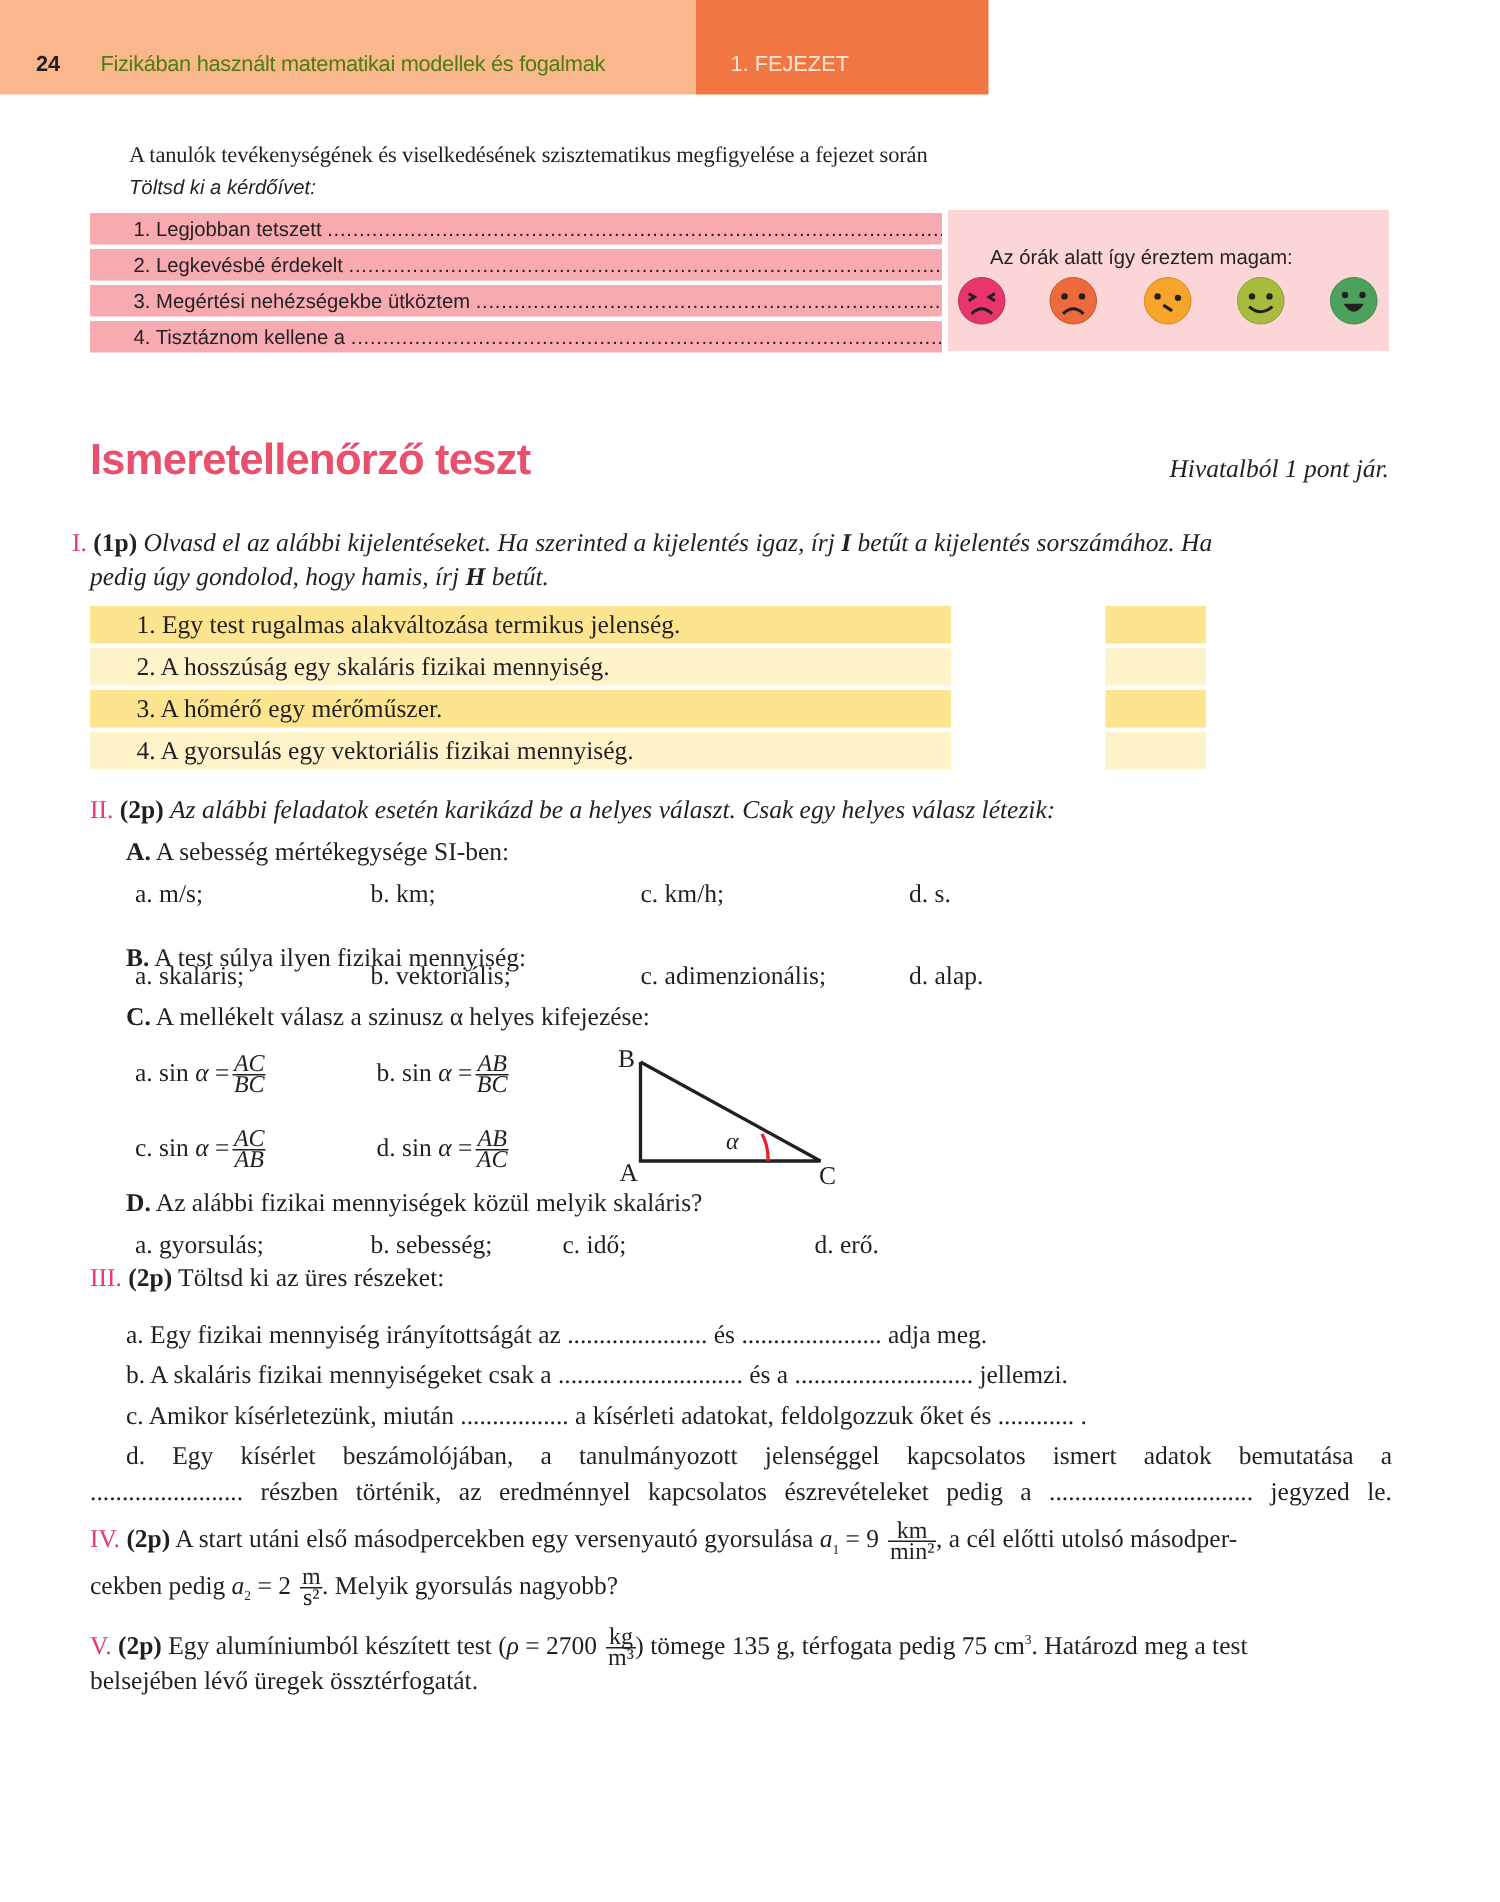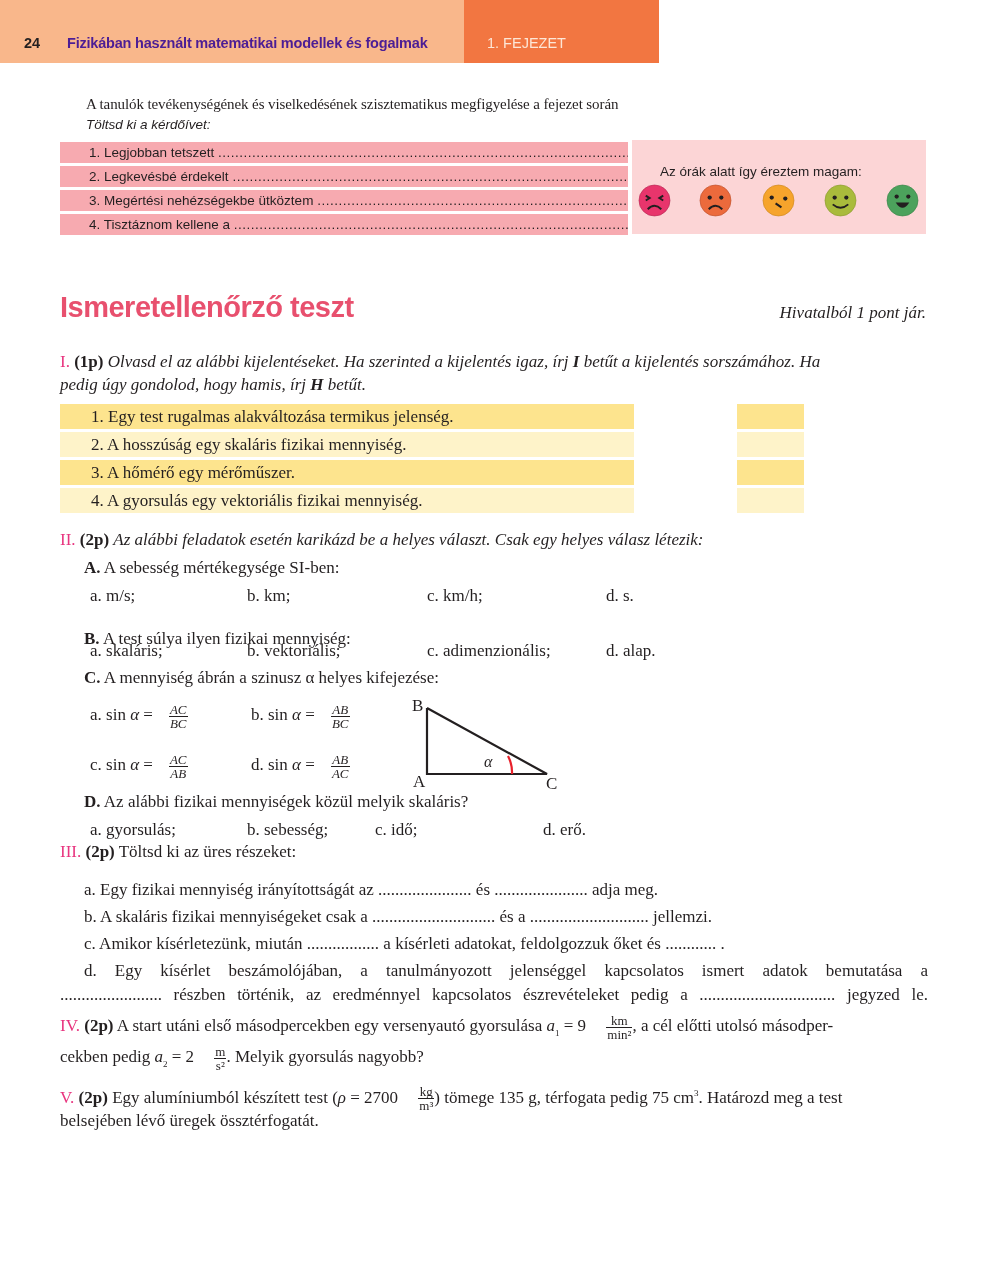--- a/index.html
+++ b/index.html
@@ -3,21 +3,21 @@
 <meta charset="utf-8">
 <style>
   * { box-sizing: border-box; margin: 0; padding: 0; }
   html, body { width: 1000px; height: 1268px; background: #ffffff; overflow: hidden; }
   body { position: relative; font-family: "DejaVu Serif", "Liberation Serif", serif; color: #231f20; }
 
   
   .hdr-left { position: absolute; left: 0; top: 0; width: 464px; height: 63px; background: #f9b78b; }
   .hdr-right { position: absolute; left: 464px; top: 0; width: 195px; height: 63px; background: #f27641; }
   .hdr-num { position: absolute; left: 24px; top: 35px; font-family: "Liberation Sans", sans-serif; font-weight: bold; font-size: 14.5px; color: #231f20; }
-  .hdr-title { position: absolute; left: 67px; top: 35px; font-family: "Liberation Sans", sans-serif; font-weight: bold; font-size: 14.5px; color: #4c1d95; letter-spacing: -0.2px; }
+  .hdr-title { position: absolute; left: 67px; top: 35px; font-family: "Liberation Sans", sans-serif; font-weight: normal; font-size: 14.5px; color: #4d7c0f; letter-spacing: -0.2px; }
   .hdr-chapter { position: absolute; left: 487px; top: 35px; font-family: "Liberation Sans", sans-serif; font-weight: normal; font-size: 14.5px; color: #fde6d6; }
 
   
   .obs-title { position: absolute; left: 86px; top: 96px; font-family: "Liberation Serif", serif; font-weight: normal; font-size: 15px; letter-spacing: -0.1px; }
   .obs-sub { position: absolute; left: 86px; top: 117px; font-family: "Liberation Sans", sans-serif; font-style: italic; font-size: 13.5px; }
   .q-row { position: absolute; left: 60px; width: 568px; height: 21px; background: #f7aab0; font-family: "Liberation Sans", sans-serif; font-size: 13.5px; padding-left: 29px; line-height: 21px; white-space: nowrap; overflow: hidden; }
   .q-row .dots { color: #231f20; letter-spacing: 0.5px; }
   .mood-box { position: absolute; left: 632px; top: 140px; width: 294px; height: 94px; background: #fcd5d6; }
   .mood-label { position: absolute; left: 28px; top: 12px; font-family: "Liberation Sans", sans-serif; font-size: 13.5px; color: #231f20; margin-top: 12px; }
   .face { position: absolute; top: 44px; width: 33px; height: 33px; }
@@ -30,21 +30,21 @@
   .rn { color: #e8357f; }
   .it { font-style: italic; }
   .b { font-weight: bold; }
 
   .tf-row { position: absolute; left: 60px; height: 25px; }
   .tf-cell1 { position: absolute; left: 0; top: 0; width: 574px; height: 25px; font-family: "Liberation Serif", serif; font-size: 17px; line-height: 25px; padding-left: 31px; }
   .tf-cell2 { position: absolute; left: 677px; top: 0; width: 67px; height: 25px; }
   .dark { background: #fde48e; }
   .light { background: #fef3c9; }
 
-  .frac { display: inline-block; vertical-align: middle; text-align: center; font-style: italic; font-size: 13px; line-height: 13px; margin-left: 16px; }
+  .frac { display: inline-block; vertical-align: middle; text-align: center; font-style: italic; font-size: 16px; line-height: 13px; margin-left: 2px; }
   .frac .n { display: block; border-bottom: 1px solid #231f20; padding: 0 1px; }
   .frac .d { display: block; padding: 0 1px; }
   .frac.up { font-style: normal; }
   sub, sup { font-size: 9px; }
 </style>
 </head>
 <body>
 
 <div class="hdr-left"></div>
 <div class="hdr-right"></div>
@@ -90,21 +90,21 @@
     <circle cx="17" cy="17" r="16" fill="#4ca25c" stroke="#3a8248" stroke-width="0.6"></circle>
     <circle cx="11" cy="13" r="2.2" fill="#231f20"></circle>
       <circle cx="23" cy="13" r="2.2" fill="#231f20"></circle>
     <path d="M10 19 L24 19 Q17 30 10 19 Z" fill="#231f20"></path>
   </svg>
 </div>
 
 <div class="test-title">Ismeretellenőrző teszt</div>
 <div class="test-note">Hivatalból 1 pont jár.</div>
 
-<div class="para" style="left:60px; top:350px; width:870px;">
+<div class="para" style="left:48px; top:350px; width:870px;">
   <span class="rn">I.</span> <span class="b">(1p)</span> <span class="it">Olvasd el az alábbi kijelentéseket. Ha szerinted a kijelentés igaz, írj </span><span class="it b">I</span><span class="it"> betűt a kijelentés sorszámához. Ha</span>
 </div>
 <div class="para it" style="left:60px; top:373px;">
   <span>pedig úgy gondolod, hogy hamis, írj </span><span class="b">H</span><span> betűt.</span>
 </div>
 
 <div class="tf-row" style="top:404px">
   <div class="tf-cell1 dark">1. Egy test rugalmas alakváltozása termikus jelenség.</div>
   <div class="tf-cell2 dark"></div>
 </div>
@@ -130,21 +130,21 @@
 <div class="para" style="left:247px; top:584px;">b. km;</div>
 <div class="para" style="left:427px; top:584px;">c. km/h;</div>
 <div class="para" style="left:606px; top:584px;">d. s.</div>
 
 <div class="para" style="left:84px; top:611px;margin-top:16px;"><span class="b">B.</span> <span>A test súlya ilyen fizikai mennyiség:</span></div>
 <div class="para" style="left:90px; top:639px;">a. skaláris;</div>
 <div class="para" style="left:247px; top:639px;">b. vektoriális;</div>
 <div class="para" style="left:427px; top:639px;">c. adimenzionális;</div>
 <div class="para" style="left:606px; top:639px;">d. alap.</div>
 
-<div class="para" style="left:84px; top:666px;"><span class="b">C.</span> <span>A mennyiség ábrán a szinusz α helyes kifejezése:</span></div>
+<div class="para" style="left:84px; top:666px;"><span class="b">C.</span> <span>A mellékelt válasz a szinusz α helyes kifejezése:</span></div>
 
 <div class="para" style="left:90px; top:703px;">
   <span>a. sin</span> <span class="it">α</span> <span>=</span><span class="frac"><span class="n">AC</span><span class="d">BC</span></span>
 </div>
 <div class="para" style="left:251px; top:703px;">
   <span>b. sin</span> <span class="it">α</span> <span>=</span><span class="frac"><span class="n">AB</span><span class="d">BC</span></span>
 </div>
 <div class="para" style="left:90px; top:753px;">
   <span>c. sin</span> <span class="it">α</span> <span>=</span><span class="frac"><span class="n">AC</span><span class="d">AB</span></span>
 </div>

